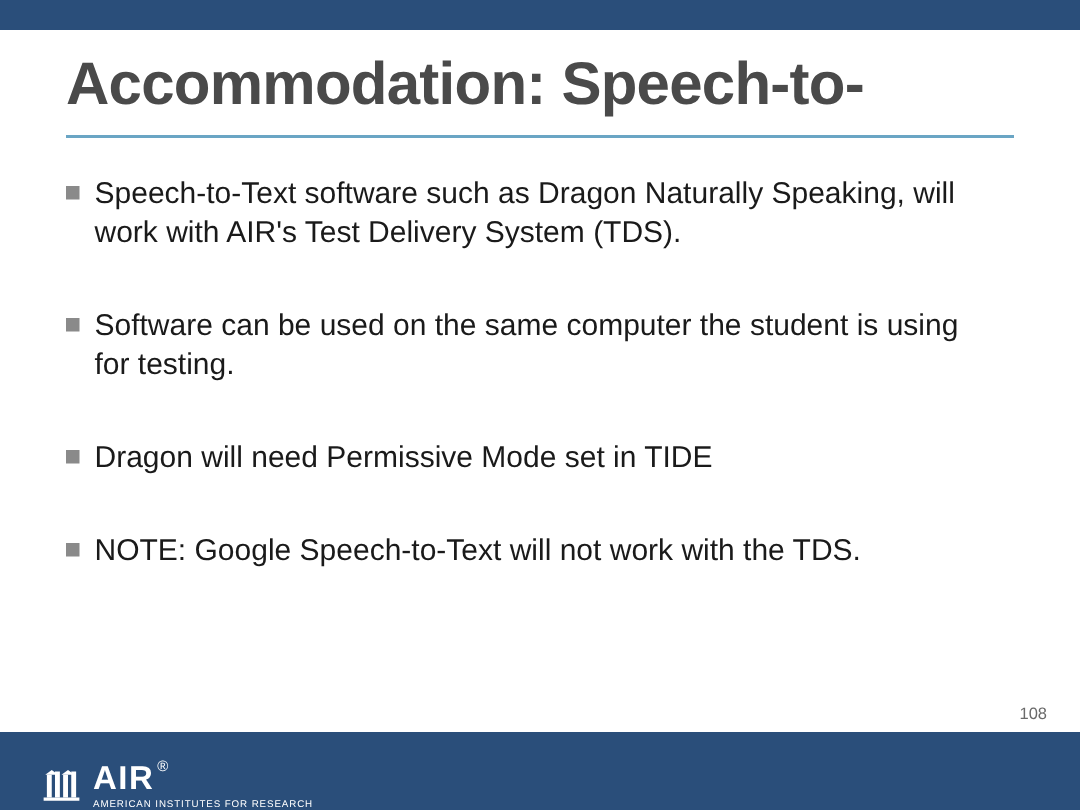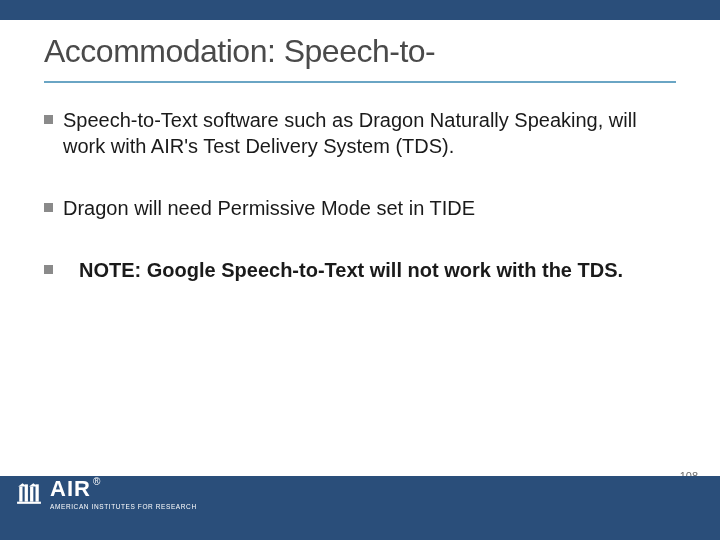--- a/index.html
+++ b/index.html
@@ -10,22 +10,22 @@
     font-family: Arial, Helvetica, sans-serif;
     position: relative;
     overflow: hidden;
   }
   .top-bar {
     height: 20px;
     background: #2a4e7a;
     width: 100%;
   }
   .title {
-    font-size: 32px;
-    font-weight: 400;
+    font-size: 40px;
+    font-weight: 700;
     color: #4a4a4a;
     padding: 14px 0 8px 44px;
     line-height: 1.1;
     letter-spacing: -0.5px;
   }
   .title-underline {
     margin: 4px 44px 0 44px;
     border-bottom: 2px solid #6aa5c4;
   }
   .content {
@@ -41,31 +41,31 @@
   }
   .bullet-marker {
     flex: 0 0 auto;
     width: 9px;
     height: 9px;
     background: #8a8a8a;
     margin-top: 8px;
     margin-right: 10px;
   }
   .bullet-text { flex: 1; }
-  .note-strong { font-weight: 700; margin-left: 16px; }
+  .note-strong { font-weight: 400; }
   .footer-bar {
     position: absolute;
     left: 0;
     bottom: 0;
     width: 100%;
-    height: 64px;
+    height: 52px;
     background: #2a4e7a;
     display: flex;
-    align-items: flex-start;
-    padding-left: 16px;
+    align-items: flex-end;
+    padding-left: 28px;
     color: #fff;
   }
   .logo-wrap {
     display: flex;
     align-items: center;
     gap: 8px;
   }
   .logo-icon {
     width: 26px;
     height: 26px;
@@ -104,20 +104,24 @@
 </h1>
 <div class="title-underline"></div>
 
 <div class="content">
   <div class="bullet-item">
     <div class="bullet-marker"></div>
     <div class="bullet-text">Speech-to-Text software such as Dragon Naturally Speaking, will work with AIR's Test Delivery System (TDS).</div>
   </div>
   <div class="bullet-item">
     <div class="bullet-marker"></div>
+    <div class="bullet-text">Software can be used on the same computer the student is using for testing.</div>
+  </div>
+  <div class="bullet-item">
+    <div class="bullet-marker"></div>
     <div class="bullet-text"> Dragon will need Permissive Mode set in TIDE</div>
   </div>
   <div class="bullet-item">
     <div class="bullet-marker"></div>
     <div class="bullet-text note-strong">NOTE: Google Speech-to-Text will not work with the TDS.</div>
   </div>
 </div>
 
 <div class="page-num">108</div>
 

